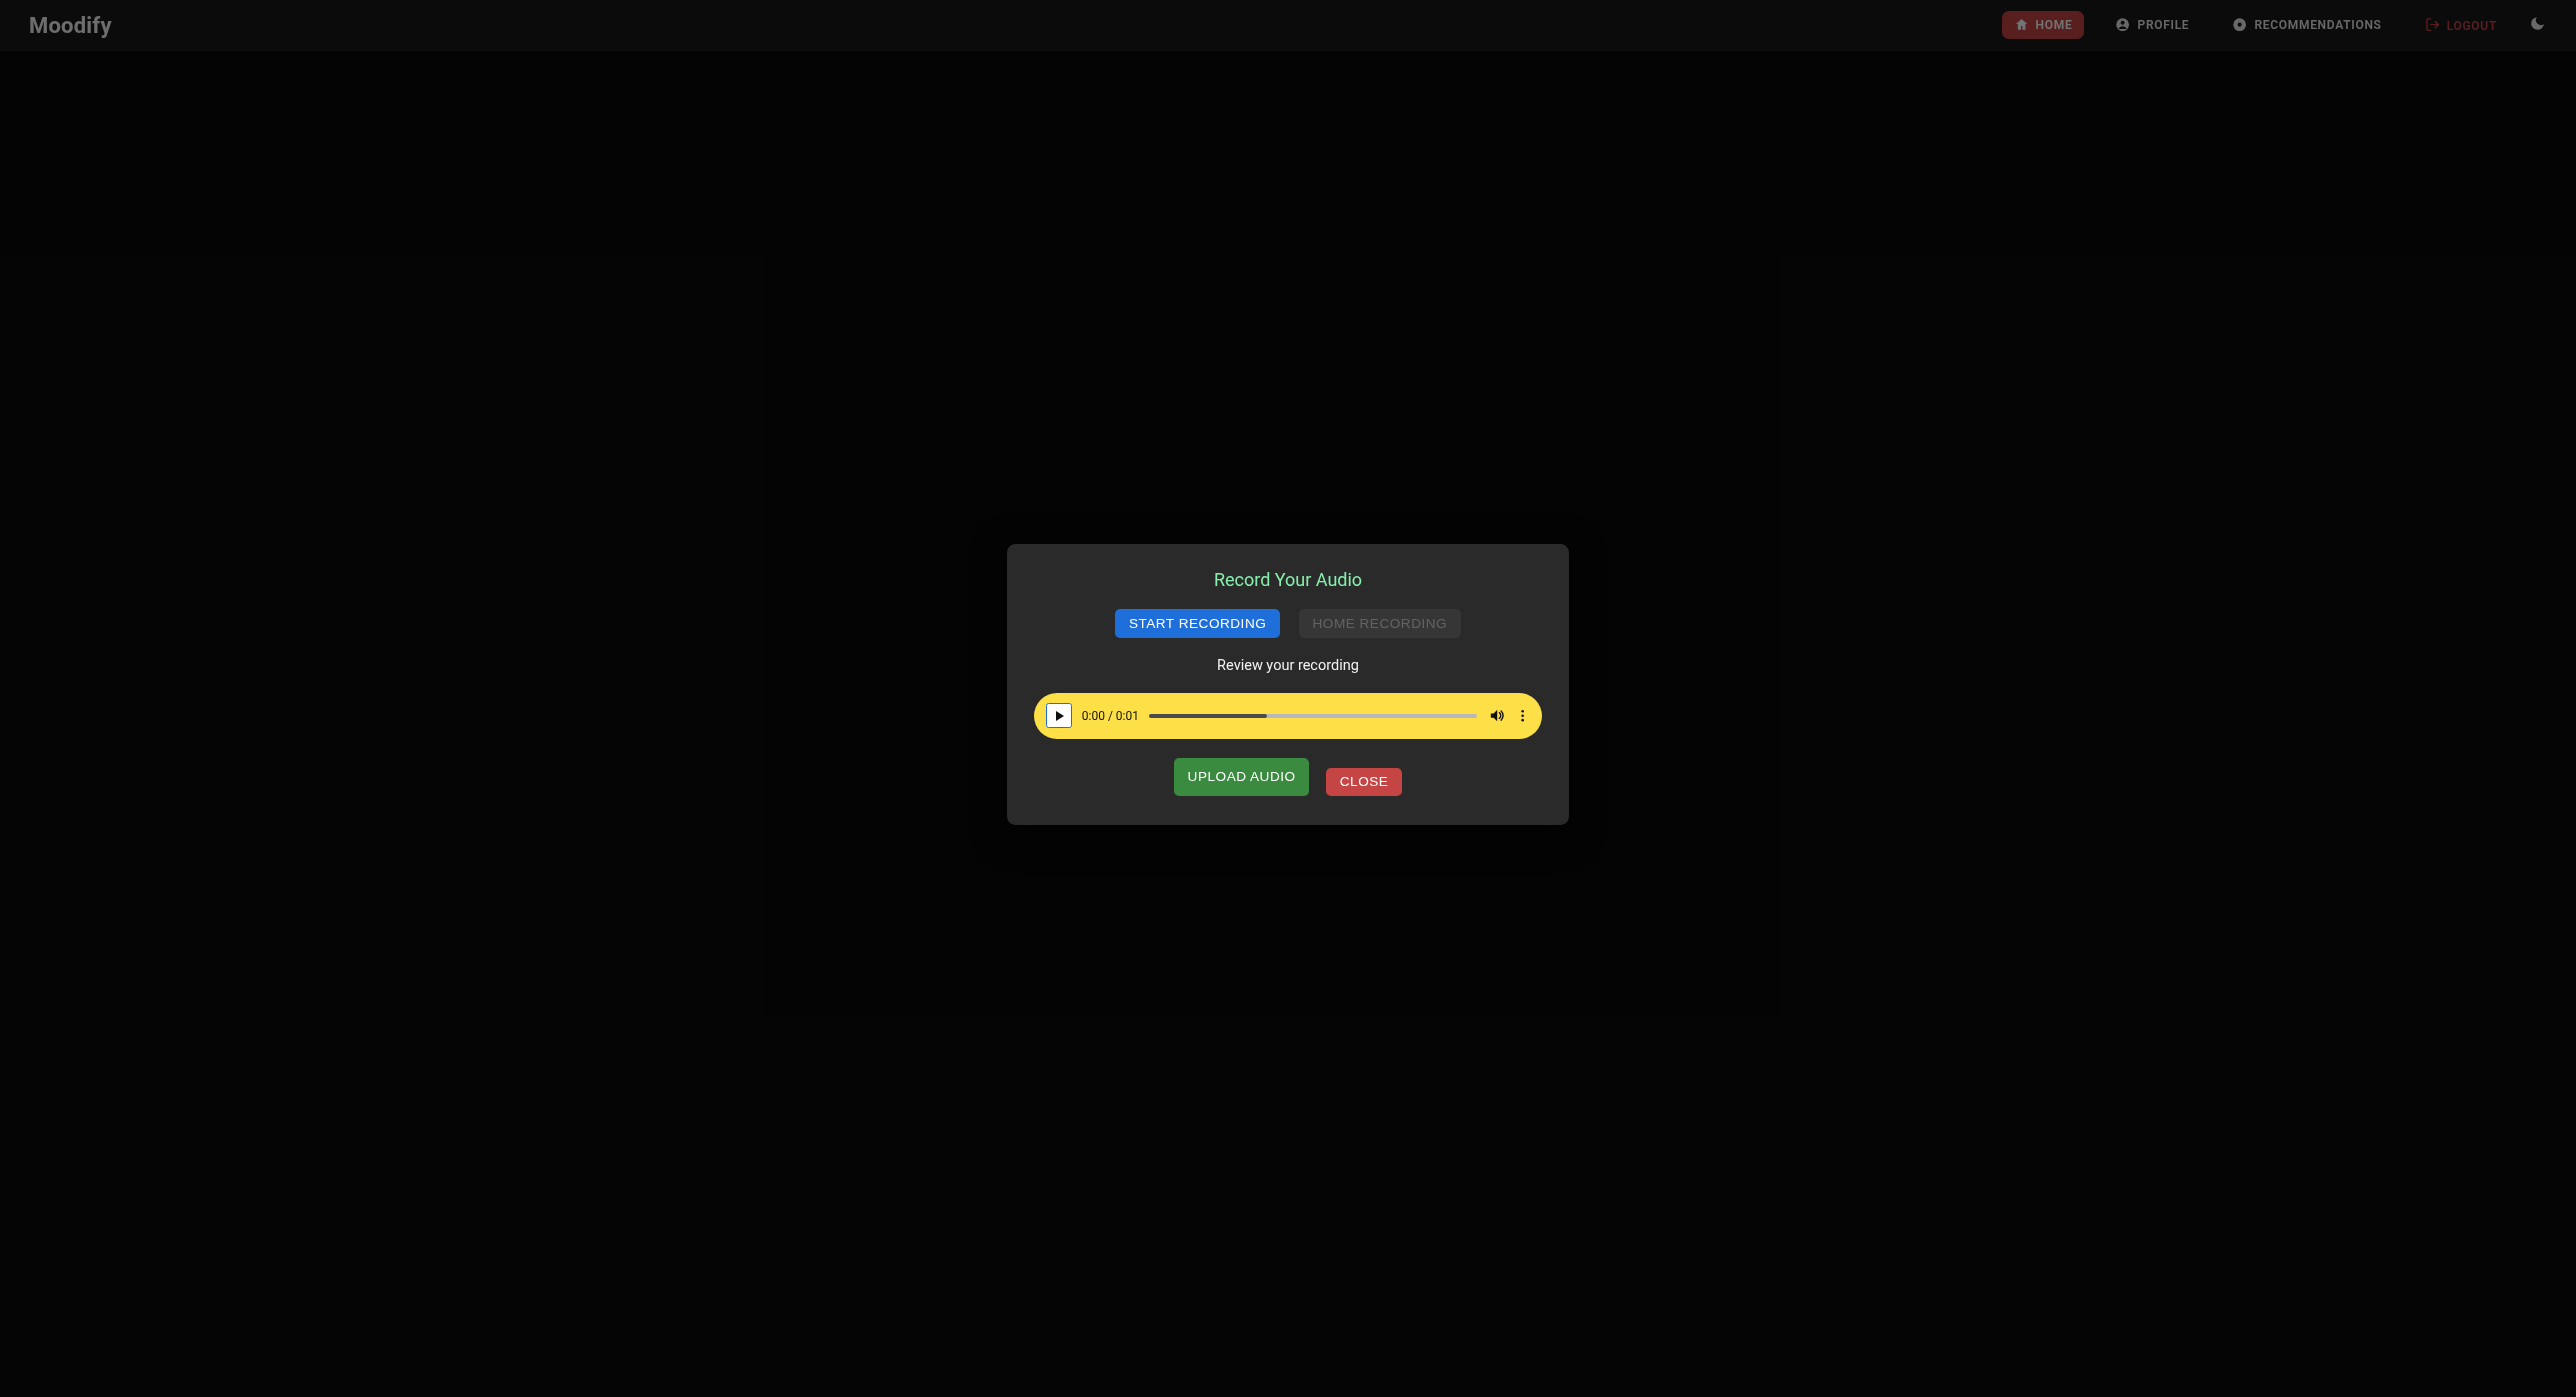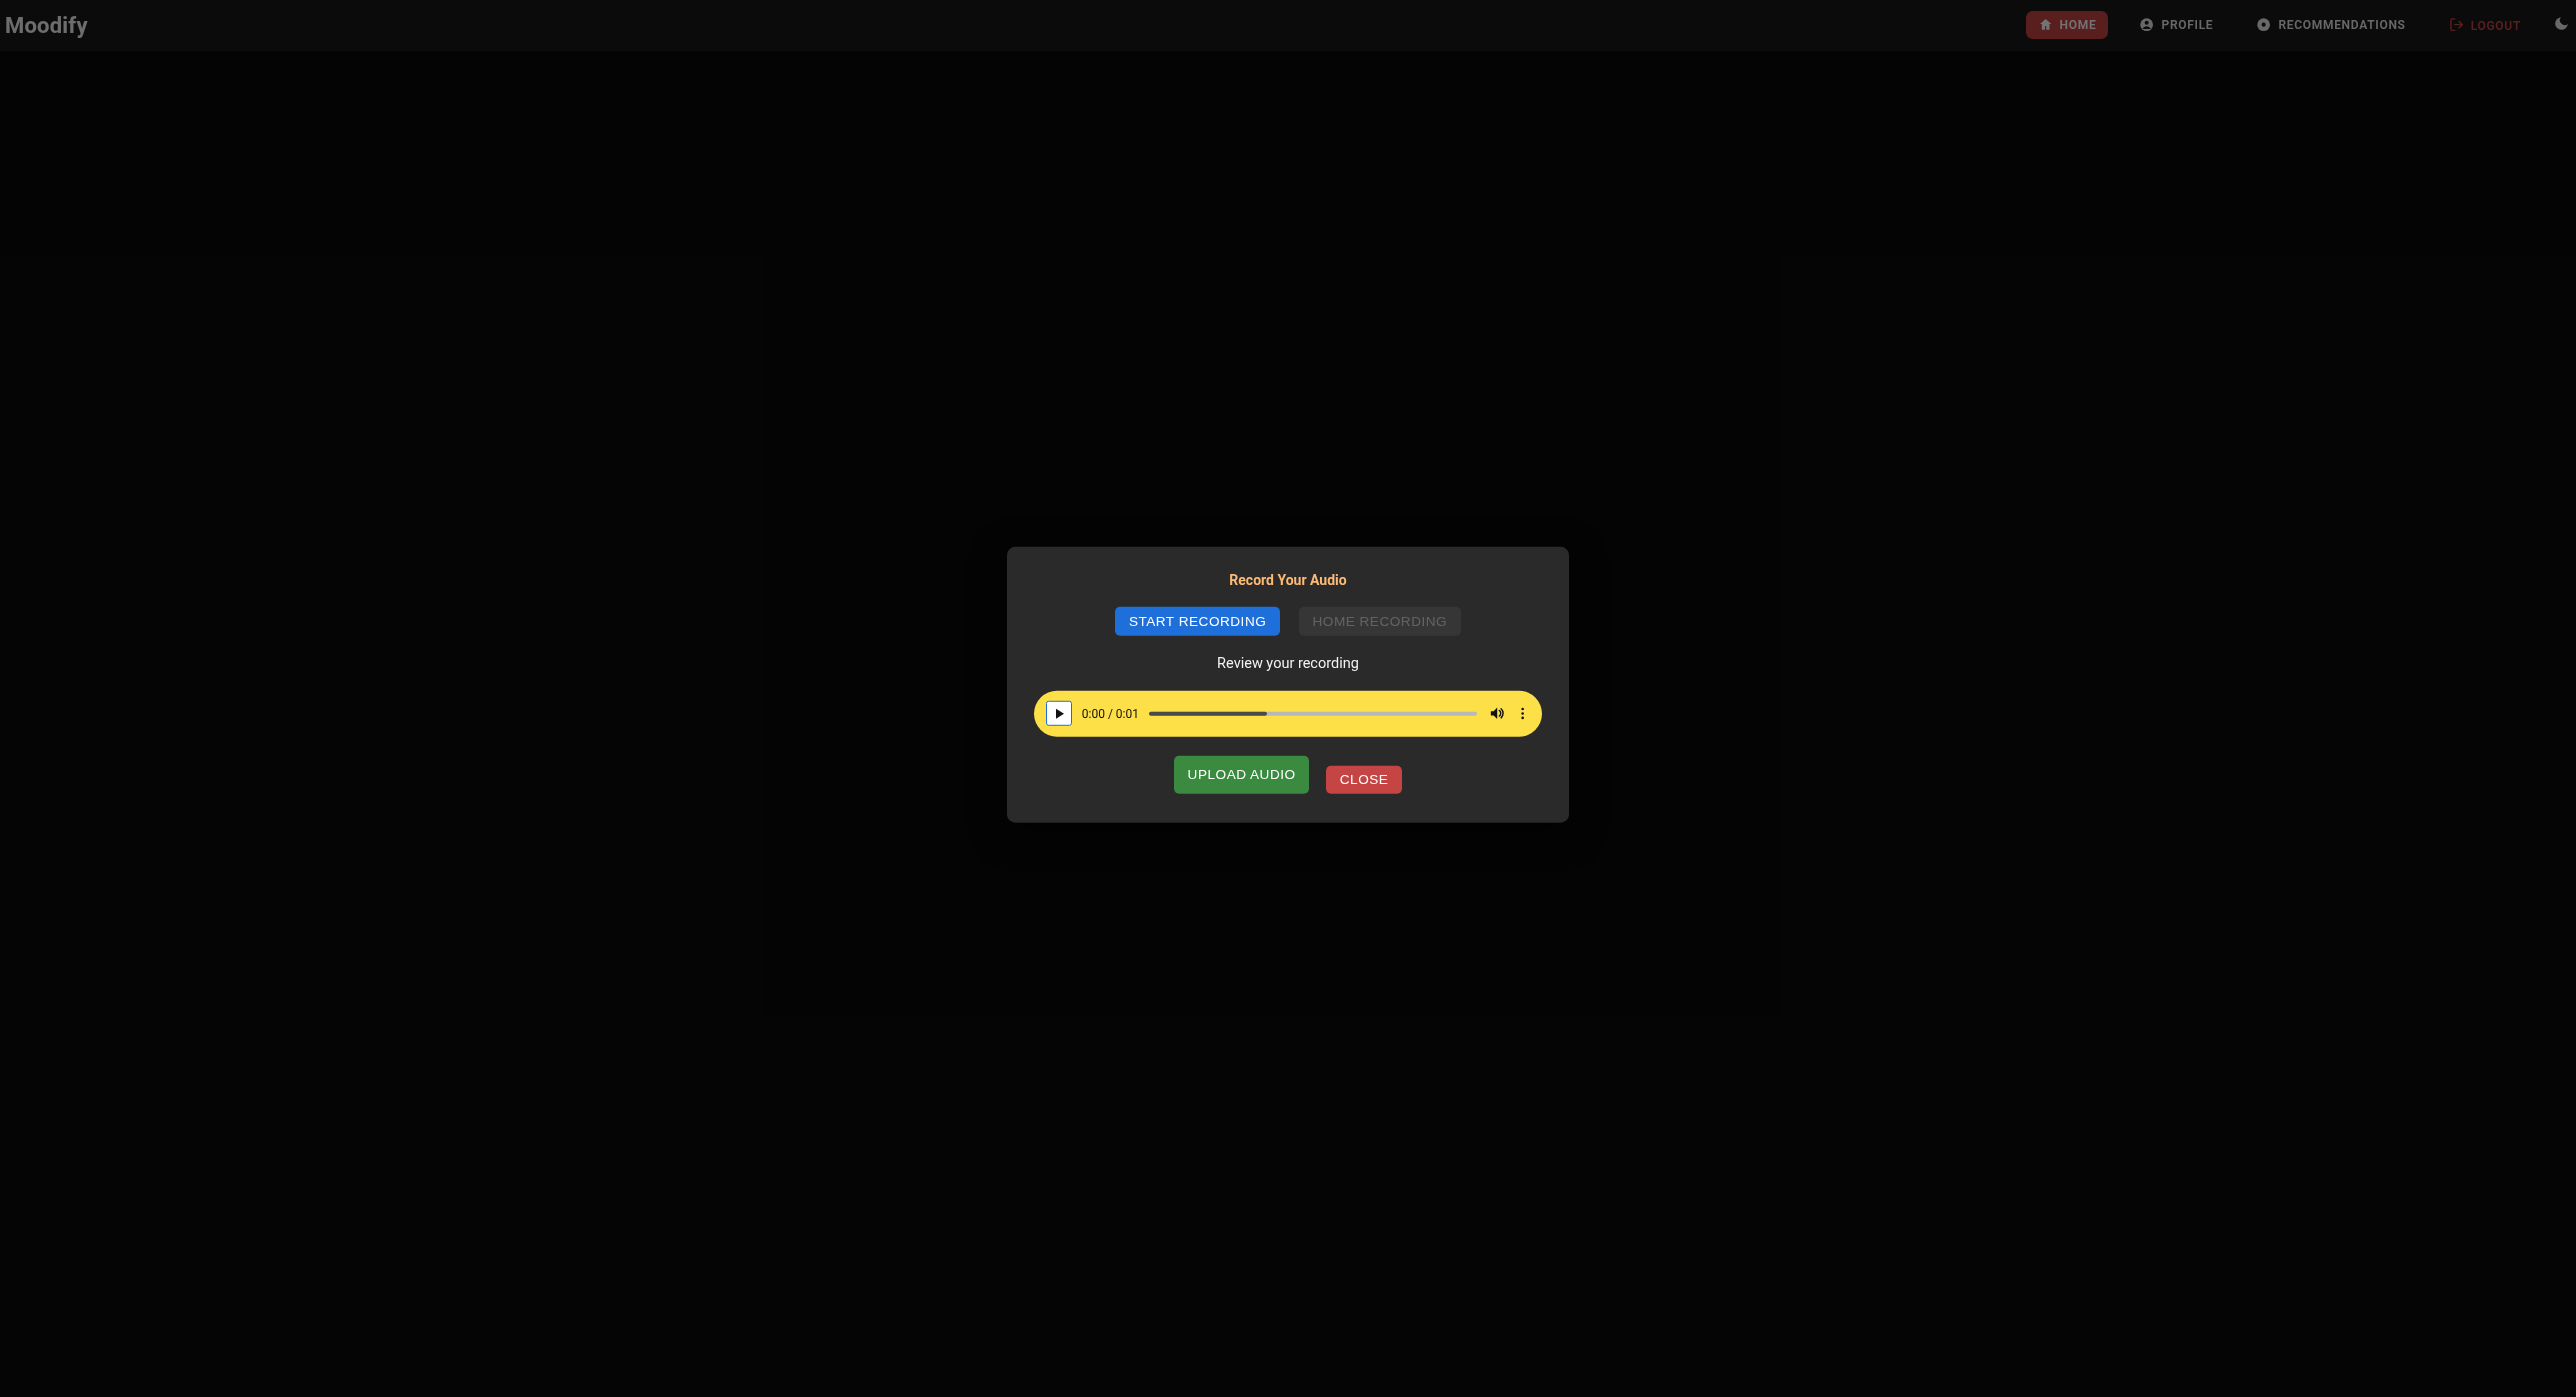--- a/index.html
+++ b/index.html
@@ -10,21 +10,21 @@
     color: #eee;
     overflow: hidden;
   }
 
   
   .topbar {
     height: 51px;
     background: #1a1a1a;
     display: flex;
     align-items: center;
-    padding: 0 5px;
+    padding: 0 29px;
     border-bottom: 0.9px solid rgba(255,255,255,0.02);
   }
   .brand {
     font-size: 22px;
     font-weight: 700;
     color: #f2f2f2;
     letter-spacing: 0.2px;
   }
   .nav-spacer { flex: 1; }
   .nav-items { display: flex; align-items: center; gap: 19px; }
@@ -81,21 +81,21 @@
   .modal {
     position: absolute; top: 50%; left: 50%; transform: translate(-50%, -55%);
     background: #2a2a2a;
     border-radius: 8.5px;
     width: 562px;
     padding: 25.6px 27px 29px 27px;
     display: flex; flex-direction: column; align-items: center; gap: 19px;
     box-shadow: 0 8.5px 34px rgba(0,0,0,0.5);
   }
   .modal-title {
-    font-size: 14px; font-weight: 700; color: #fdba74;
+    font-size: 18px; font-weight: 400; color: #86efac;
   }
   .btn-row { display: flex; gap: 19px; }
   .btn {
     font-size: 13.6px; font-weight: 500; letter-spacing: 0.5px;
     padding: 6.8px 13.6px;
     border-radius: 5.1px;
     cursor: pointer;
     border: none;
     color: #fff;
   }

